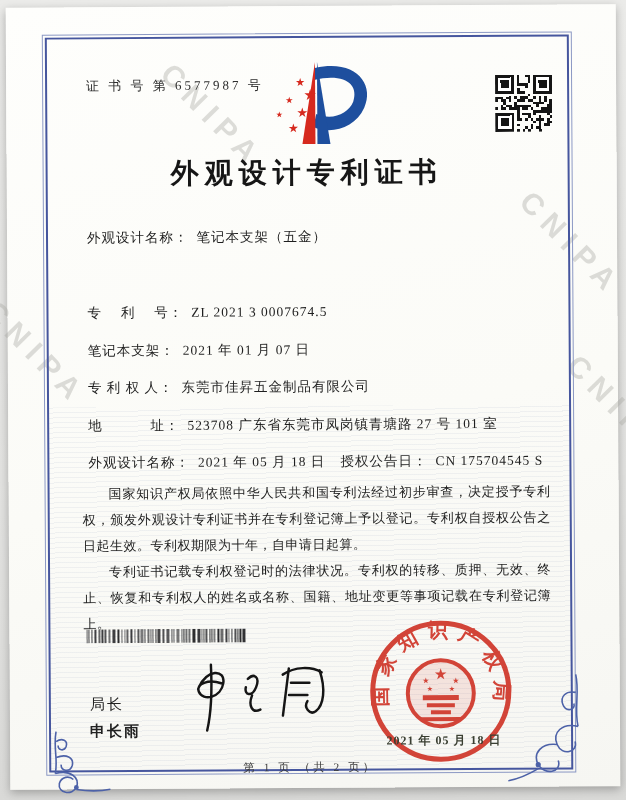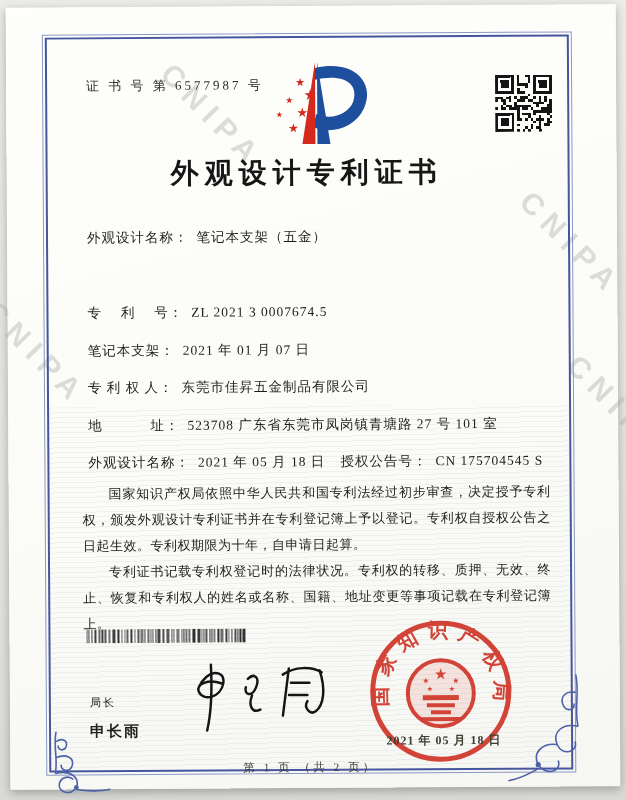--- a/index.html
+++ b/index.html
@@ -23,21 +23,21 @@
   .qr{position:absolute;left:489px;top:70px;width:57px;height:57px;z-index:1;}
   .title{position:absolute;left:36px;top:148px;width:528px;text-align:center;z-index:1;
          font-size:28px;font-weight:700;letter-spacing:6px;color:#161616;}
   .frow{position:absolute;left:80px;font-size:13.5px;color:#1f1f1f;letter-spacing:1px;z-index:1;white-space:nowrap;}
   .flabel{margin-right:8px;}
   .pair2{position:absolute;left:252px;top:0;white-space:nowrap;}
   .paras{position:absolute;left:74px;top:474px;width:468px;z-index:1;}
   .paras p{margin:0;text-indent:2em;font-size:13px;line-height:26px;color:#1e1e1e;
            text-align:justify;letter-spacing:.5px;}
   .barcode{position:absolute;left:77px;top:622px;width:160px;height:14px;z-index:1;}
-  .signer-title{position:absolute;left:80px;top:688px;font-size:11px;color:#222;letter-spacing:2px;z-index:1;}
+  .signer-title{position:absolute;left:80px;top:688px;font-size:15px;color:#222;letter-spacing:2px;z-index:1;}
   .signer-name{position:absolute;left:80px;top:715px;font-size:15px;color:#222;letter-spacing:2px;z-index:1;font-weight:bold;}
   .signature{position:absolute;left:170px;top:650px;width:165px;height:82px;z-index:1;}
   .seal{position:absolute;left:357px;top:612px;width:148px;height:148px;z-index:2;opacity:.93;}
   .seal-date{position:absolute;left:368px;top:727px;width:132px;text-align:center;z-index:3;
              font-size:12px;color:#3a3f32;letter-spacing:1px;font-weight:600;}
   .footer{position:absolute;left:36px;top:754px;width:528px;text-align:center;z-index:1;
           font-size:11.5px;letter-spacing:3px;color:#3b3b3b;}
   .orn{position:absolute;z-index:1;}
   .orn-bl{left:38px;top:722px;}
   .orn-br{left:494px;top:668px;}
@@ -215,21 +215,21 @@
     </div>
     <div class="frow" style="top:372px">
       <span class="flabel">专 利 权 人：</span><span class="fval">东莞市佳昇五金制品有限公司</span>
     </div>
     <div class="frow" style="top:410px">
       <span class="flabel">地　　　 址：</span><span class="fval">523708 广东省东莞市凤岗镇青塘路 27 号 101 室</span>
     </div>
     <div class="frow" style="top:447px;width:460px;">
       <span class="flabel">外观设计名称：</span><span class="fval">2021 年 05 月 18 日</span>
       <span class="pair2">
-        <span class="flabel">授权公告号：</span><span class="fval">CN 175704545 S</span>
+        <span class="flabel">授权公告日：</span><span class="fval">CN 175704545 S</span>
       </span>
     </div>
 
     <div class="paras">
       <p>国家知识产权局依照中华人民共和国专利法经过初步审查，决定授予专利权，颁发外观设计专利证书并在专利登记簿上予以登记。专利权自授权公告之日起生效。专利权期限为十年，自申请日起算。</p>
       <p>专利证书记载专利权登记时的法律状况。专利权的转移、质押、无效、终止、恢复和专利权人的姓名或名称、国籍、地址变更等事项记载在专利登记簿上。</p>
     </div>
 
     <svg id="barcode" class="barcode" viewBox="0 0 160 14" preserveAspectRatio="none">
         <rect x="0" y="0" width="1" height="14" fill="rgba(25,25,28,0.92)"></rect>

